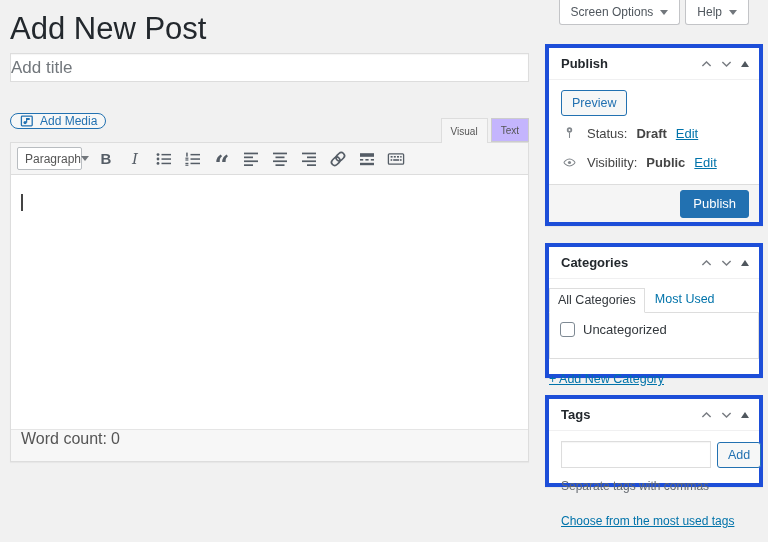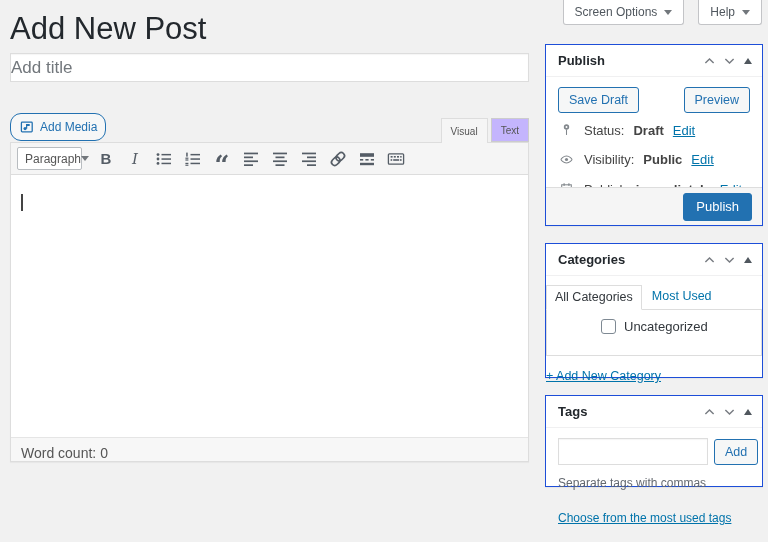--- a/index.html
+++ b/index.html
@@ -6,21 +6,21 @@
   html,body { width:768px; height:542px; }
   body {
     background:#f1f1f1;
     font-family:"Liberation Sans", sans-serif;
     font-size:13px; color:#444;
     overflow:hidden;
   }
   .wrap { position:relative; width:768px; height:542px; }
 
   
-  .screen-meta-links { position:absolute; top:0; right:6px; display:flex; gap:14px; }
+  .screen-meta-links { position:absolute; top:0; right:19px; display:flex; gap:5px; }
   .screen-meta-tab {
     background:#fff; border:1px solid #c3c4c7; border-top:none;
     border-radius:0 0 3px 3px; height:25px; padding:0 11px;
     display:flex; align-items:center; gap:7px;
     font-size:12px; color:#50575e; cursor:pointer;
   }
   .caret-down { width:0; height:0; border-left:4px solid transparent; border-right:4px solid transparent; border-top:5px solid #72777c; }
 
   h1.page-title {
     position:absolute; top:9px; left:10px;
@@ -31,21 +31,21 @@
   .title-input {
     position:absolute; top:53px; left:10px; width:519px; height:29px;
     border:1px solid #ddd; background:#fff; padding:3px 0;
     font-size:17px; font-family:"Liberation Sans", sans-serif; color:#15803d;
     box-shadow:0 1px 1px rgba(0,0,0,.04) inset; outline:none;
   }
   .title-input::placeholder { color:#72777c; opacity:1; }
 
   
   .add-media-btn {
-    position:absolute; top:113px; left:10px; height:28px;
+    position:absolute; top:113px; left:10px; height:16px;
     background:#f6f7f7; border:1px solid #2271b1; border-radius:11px;
     color:#2271b1; font-size:12px; padding:0 8px;
     display:flex; align-items:center; gap:5px; cursor:pointer;
   }
   .editor-tabs { position:absolute; top:118px; left:10px; width:519px; height:25px;
     display:flex; justify-content:flex-end; align-items:flex-end; gap:3px; z-index:3; }
   .editor-tab { font-size:10px; color:#555; padding:0 9px; cursor:pointer;
     display:flex; align-items:center; }
   .editor-tab.active { background:#f5f5f5; border:1px solid #ddd; border-bottom:none; height:25px; }
   .editor-tab.inactive { background:#c4b5fd; border:1px solid #ccc; height:24px; margin-bottom:1px; }
@@ -70,29 +70,29 @@
     display:flex; align-items:center; justify-content:center;
     color:#555d66; cursor:pointer; background:transparent;
   }
   .mce-btn svg { display:block; fill:#555d66; }
   .glyph-bold { font-weight:700; font-size:15px; font-family:"Liberation Sans",sans-serif; }
   .glyph-italic { font-family:"DejaVu Serif", serif; font-style:italic; font-size:15px; }
   .glyph-quote { font-family:"DejaVu Serif", serif; font-weight:700; font-size:26px; line-height:10px; position:relative; top:6px; }
   .mce-content { flex:1; position:relative; background:#fff; }
   .text-caret { position:absolute; left:10px; top:19px; width:2px; height:17px; background:#444; }
   .mce-statusbar {
-    height:24px; flex:none; background:#f7f7f7; border-top:1px solid #e5e5e5;
-    display:flex; align-items:flex-end; padding:0 10px; font-size:14px; color:#555;
+    height:32px; flex:none; background:#f7f7f7; border-top:1px solid #e5e5e5;
+    display:flex; align-items:flex-start; padding:0 10px; font-size:16px; color:#555;
     gap:4px;
   }
 
   
   .postbox {
     position:absolute; left:545px; width:218px; background:#fff;
-    border:1px solid #1d4ed8; box-shadow:0 1px 1px rgba(0,0,0,.04);
+    border:4px solid #1d4ed8; box-shadow:0 1px 1px rgba(0,0,0,.04);
   }
   .postbox-header {
     height:32px; display:flex; justify-content:space-between; align-items:center;
     padding:0 10px 0 12px; border-bottom:1px solid #f0f0f1; cursor:pointer;
   }
   .postbox-title { font-size:13px; font-weight:700; color:#23282d; }
   .handle-actions { display:flex; align-items:center; gap:9px; }
   .order-btn { cursor:pointer; display:flex; }
   .toggle-tri { width:0; height:0; border-left:4px solid transparent; border-right:4px solid transparent; border-bottom:6px solid #50575e; cursor:pointer; }
 
@@ -124,21 +124,21 @@
   
   #categories-box { top:243px; height:135px; }
   .cat-body { padding:9px 0 0; }
   .cat-tabs { display:flex; position:relative; z-index:2; }
   .cat-tab-active {
     background:#fff; border:1px solid #ddd; border-bottom:1px solid #fff;
     padding:4px 8px 5px; font-size:12.5px; color:#32373c; margin-bottom:-1px; cursor:pointer;
   }
   .cat-tab-link { padding:4px 10px 5px; font-size:12.5px; color:#0073aa; cursor:pointer; }
   .cat-list { border:1px solid #ddd; background:#fff; height:47px; padding:9px 0 0 10px; }
-  .cat-item { display:flex; align-items:center; gap:8px; font-size:13px; color:#32373c; cursor:pointer;margin-left:44px; }
+  .cat-item { display:flex; align-items:center; gap:8px; font-size:13px; color:#32373c; cursor:pointer; }
   .wp-checkbox {
     width:15px; height:15px; border:1px solid #7e8993; border-radius:3px;
     background:#fff; flex:none; cursor:pointer; appearance:none; -webkit-appearance:none; margin:0;
   }
   .add-cat-link { display:inline-block; margin:13px 0 0; font-size:12.5px; }
 
   
   #tags-box { top:395px; height:92px; }
   .tags-body { padding:10px 12px; }
   .tags-row { display:flex; gap:6px; align-items:center; }
@@ -296,21 +296,20 @@
         </span>
         <span class="order-btn">
           <svg width="11" height="8" viewBox="0 0 12 8" fill="none" stroke="#787c82" stroke-width="1.6">
               <path d="M1.5 1.8 L6 6.2 L10.5 1.8"></path>
             </svg>
         </span>
         <span class="toggle-tri"></span>
       </span>
     </div>
     <div class="publish-actions">
-      <button class="button-secondary">Save Draft</button>
       <button class="button-secondary">Preview</button>
     </div>
     <div class="misc-row">
       <span class="icn">
         <svg width="15" height="16" viewBox="0 0 20 20" fill="#82878c">
             <circle cx="10" cy="6" r="3.6"></circle>
             <circle cx="10" cy="6" r="1.3" fill="#fff"></circle>
             <rect x="9.3" y="9.4" width="1.4" height="7.2"></rect>
           </svg>
       </span>

